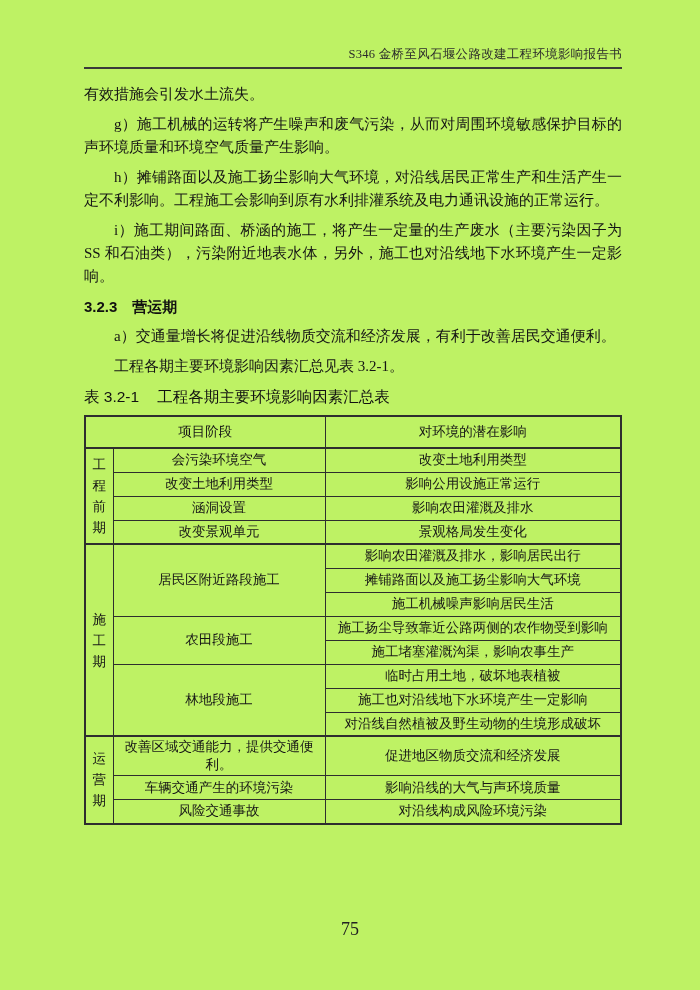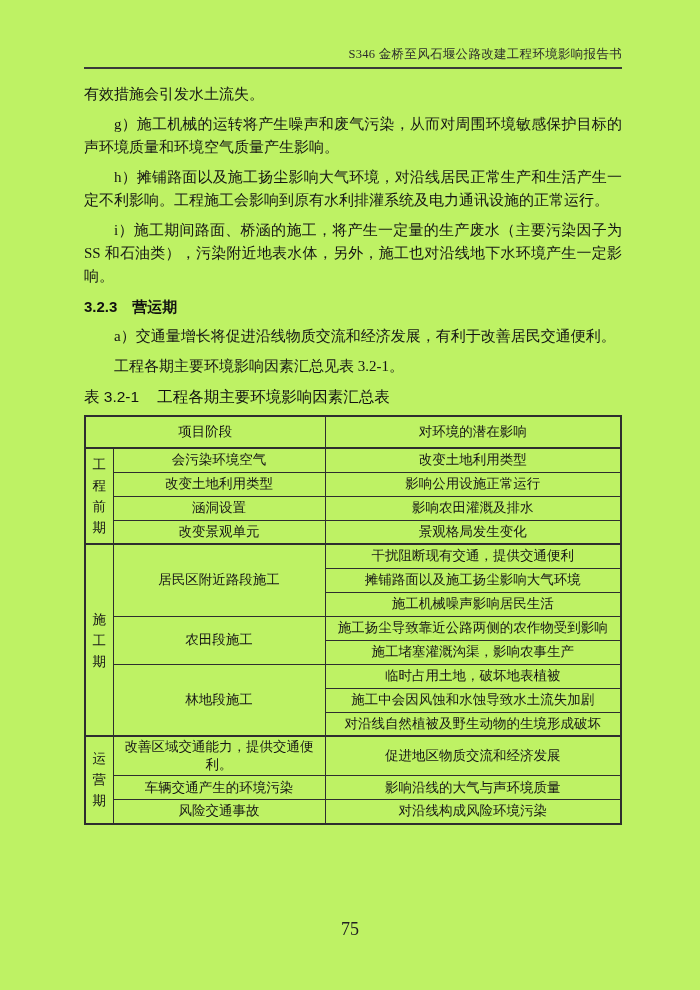--- a/index.html
+++ b/index.html
@@ -141,41 +141,41 @@
         <tr>
           <td>改变景观单元</td>
           <td>景观格局发生变化</td>
         </tr>
 
         <tr class="gstart">
           <td class="phase" rowspan="8">
               <div class="vtext">施工期</div>
             </td>
           <td rowspan="3">居民区附近路段施工</td>
-          <td>干扰阻断现有交通，提供交通便利</td>
+          <td>影响农田灌溉及排水，影响居民出行</td>
         </tr>
         <tr>
           <td>摊铺路面以及施工扬尘影响大气环境</td>
         </tr>
         <tr>
           <td>施工机械噪声影响居民生活</td>
         </tr>
         <tr>
           <td rowspan="2">农田段施工</td>
           <td>施工扬尘导致靠近公路两侧的农作物受到影响</td>
         </tr>
         <tr>
           <td>施工堵塞灌溉沟渠，影响农事生产</td>
         </tr>
         <tr>
           <td rowspan="3">林地段施工</td>
           <td>临时占用土地，破坏地表植被</td>
         </tr>
         <tr>
-          <td>施工中会因风蚀和水蚀导致水土流失加剧</td>
+          <td>施工也对沿线地下水环境产生一定影响</td>
         </tr>
         <tr>
           <td>对沿线自然植被及野生动物的生境形成破坏</td>
         </tr>
 
         <tr class="gstart">
           <td class="phase" rowspan="3">
               <div class="vtext">运营期</div>
             </td>
           <td>改善区域交通能力，提供交通便利。</td>

